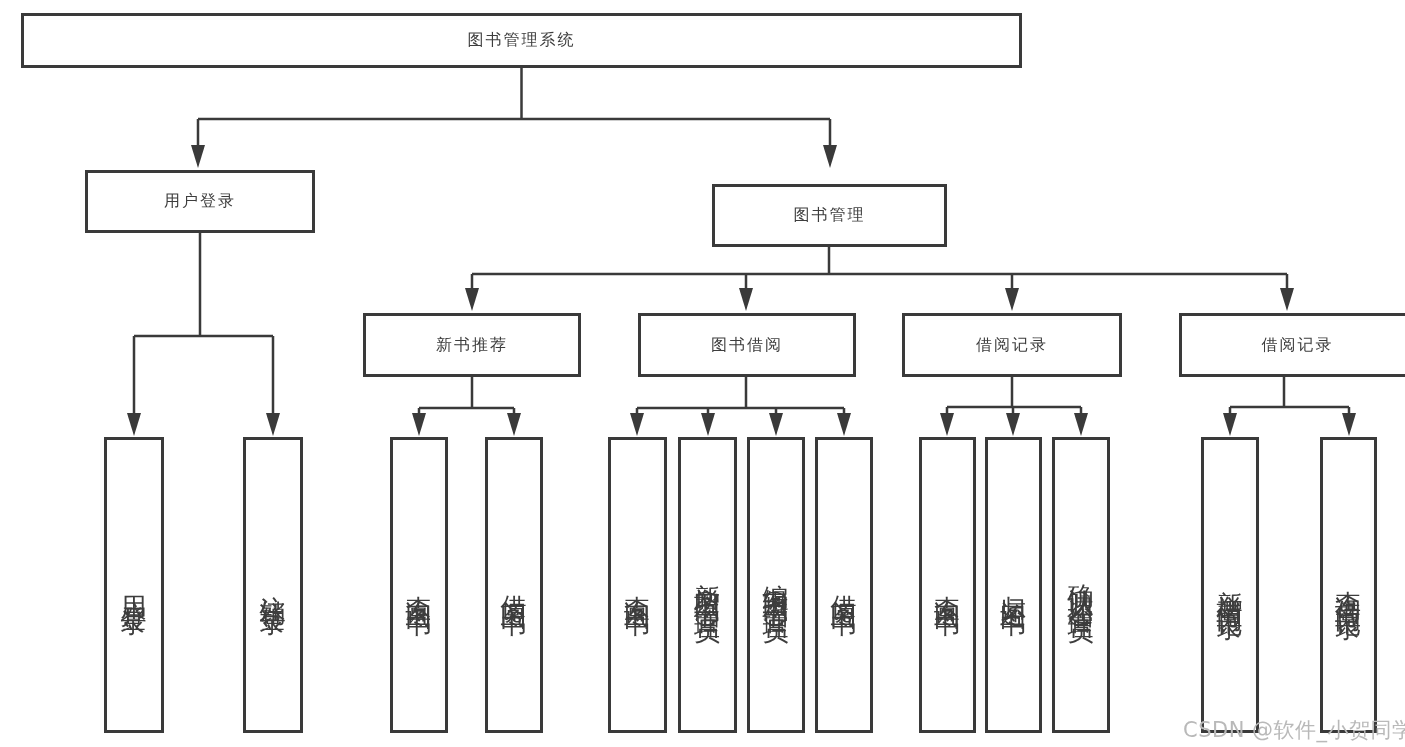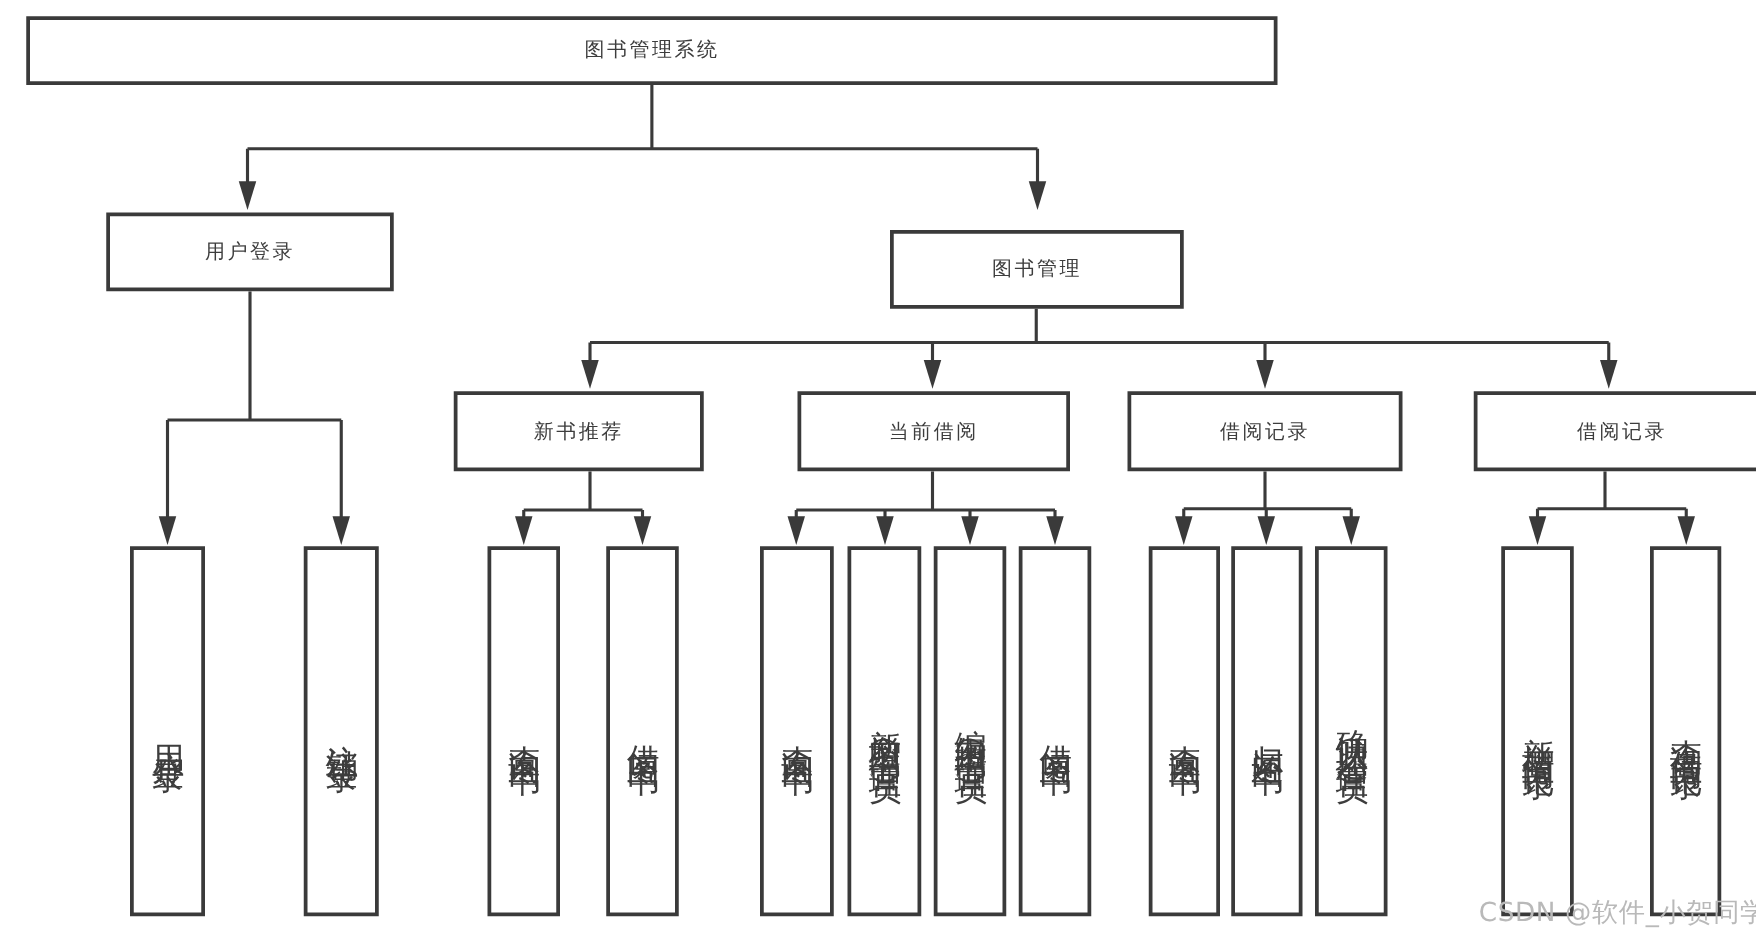--- a/index.html
+++ b/index.html
@@ -95,25 +95,25 @@
   <span class="lbl">图书管理系统</span>
 </div>
 
 <div class="box h" style="left:85px;top:170px;width:230px;height:63px">
   <span class="lbl">用户登录</span>
 </div>
 <div class="box h" style="left:712px;top:184px;width:235px;height:63px">
   <span class="lbl">图书管理</span>
 </div>
 
-<div class="box h" style="left:363px;top:313px;width:200px;height:64px">
+<div class="box h" style="left:363px;top:313px;width:218px;height:64px">
   <span class="lbl">新书推荐</span>
 </div>
 <div class="box h" style="left:638px;top:313px;width:218px;height:64px">
-  <span class="lbl">当前借阅</span>
+  <span class="lbl">图书借阅</span>
 </div>
 <div class="box h" style="left:902px;top:313px;width:220px;height:64px">
   <span class="lbl">借阅记录</span>
 </div>
 <div class="box h" style="left:1179px;top:313px;width:237px;height:64px">
   <span class="lbl">借阅记录</span>
 </div>
 
 <div class="box v" style="left:104px;top:437px;width:60px;height:296px">
   <span class="lbl">用户登录</span>

